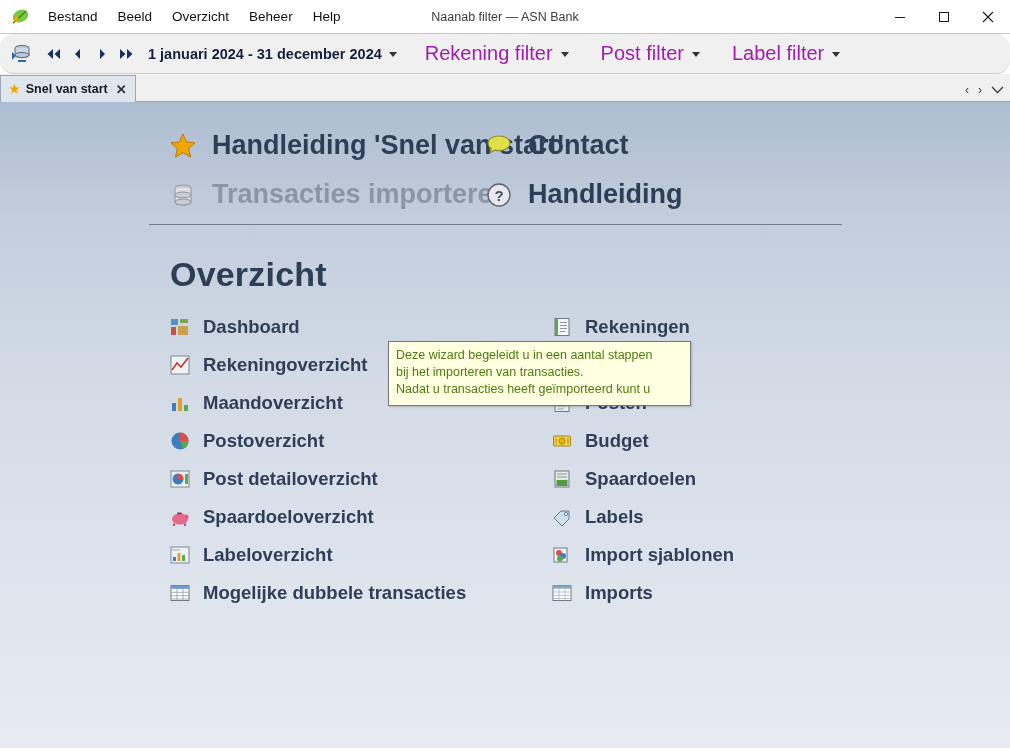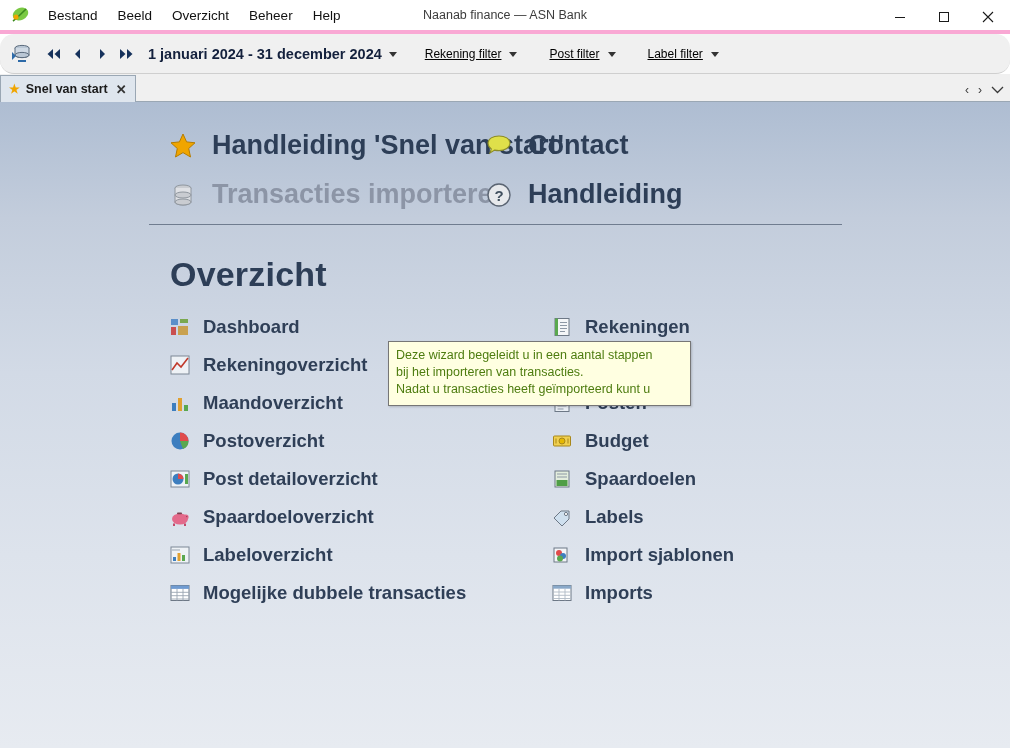--- a/index.html
+++ b/index.html
@@ -16,21 +16,21 @@
     background: #ffffff;
   }
 
   
   .titlebar {
     position: relative;
     height: 34px;
     background: #ffffff;
     display: flex;
     align-items: center;
-    border-bottom: 4px solid #f9a8d4;
+    border-bottom: 1px solid #f9a8d4;
   }
   .app-icon {
     width: 20px; height: 20px;
     margin: 0 8px 0 10px;
     position: relative;
     flex: none;
   }
   .app-icon svg { display: block; }
   .menubar {
     display: flex;
@@ -101,29 +101,28 @@
   .caret {
     display: inline-block;
     width: 0; height: 0;
     border-left: 4px solid transparent;
     border-right: 4px solid transparent;
     border-top: 5px solid #333;
     position: relative;
     top: 1px;
   }
   .filter-btn {
-    font-size: 12px;
-    color: #000000;
+    font-size: 20px;
+    color: #a21caf;
     margin-left: 22px;
     display: flex;
     align-items: center;
     gap: 8px;
     padding: 4px 4px;
     white-space: nowrap;
-    text-decoration: underline;
   }
 
   
   .tabstrip {
     height: 28px;
     background: #f0f0f0;
     border-bottom: 1px solid #9aa7b4;
     display: flex;
     align-items: flex-end;
     position: relative;
@@ -249,21 +248,21 @@
         <circle cx="6" cy="12" r="2.6" fill="#f0a500"></circle>
       </svg>
     </div>
     <div class="menubar">
       <div class="menu-item">Bestand</div>
       <div class="menu-item">Beeld</div>
       <div class="menu-item">Overzicht</div>
       <div class="menu-item">Beheer</div>
       <div class="menu-item">Help</div>
     </div>
-    <div class="window-title">Naanab finance — ASN Bank</div>
+    <div class="window-title">Naanab filter — ASN Bank</div>
     <div class="win-controls">
       <div class="win-btn">
         <svg width="12" height="12" viewBox="0 0 12 12">
             <rect x="1" y="6" width="10" height="1" fill="#1a1a1a"></rect>
           </svg>
       </div>
       <div class="win-btn">
         <svg width="12" height="12" viewBox="0 0 12 12">
             <rect x="1.5" y="1.5" width="9" height="9" fill="none" stroke="#1a1a1a" stroke-width="1"></rect>
           </svg>

